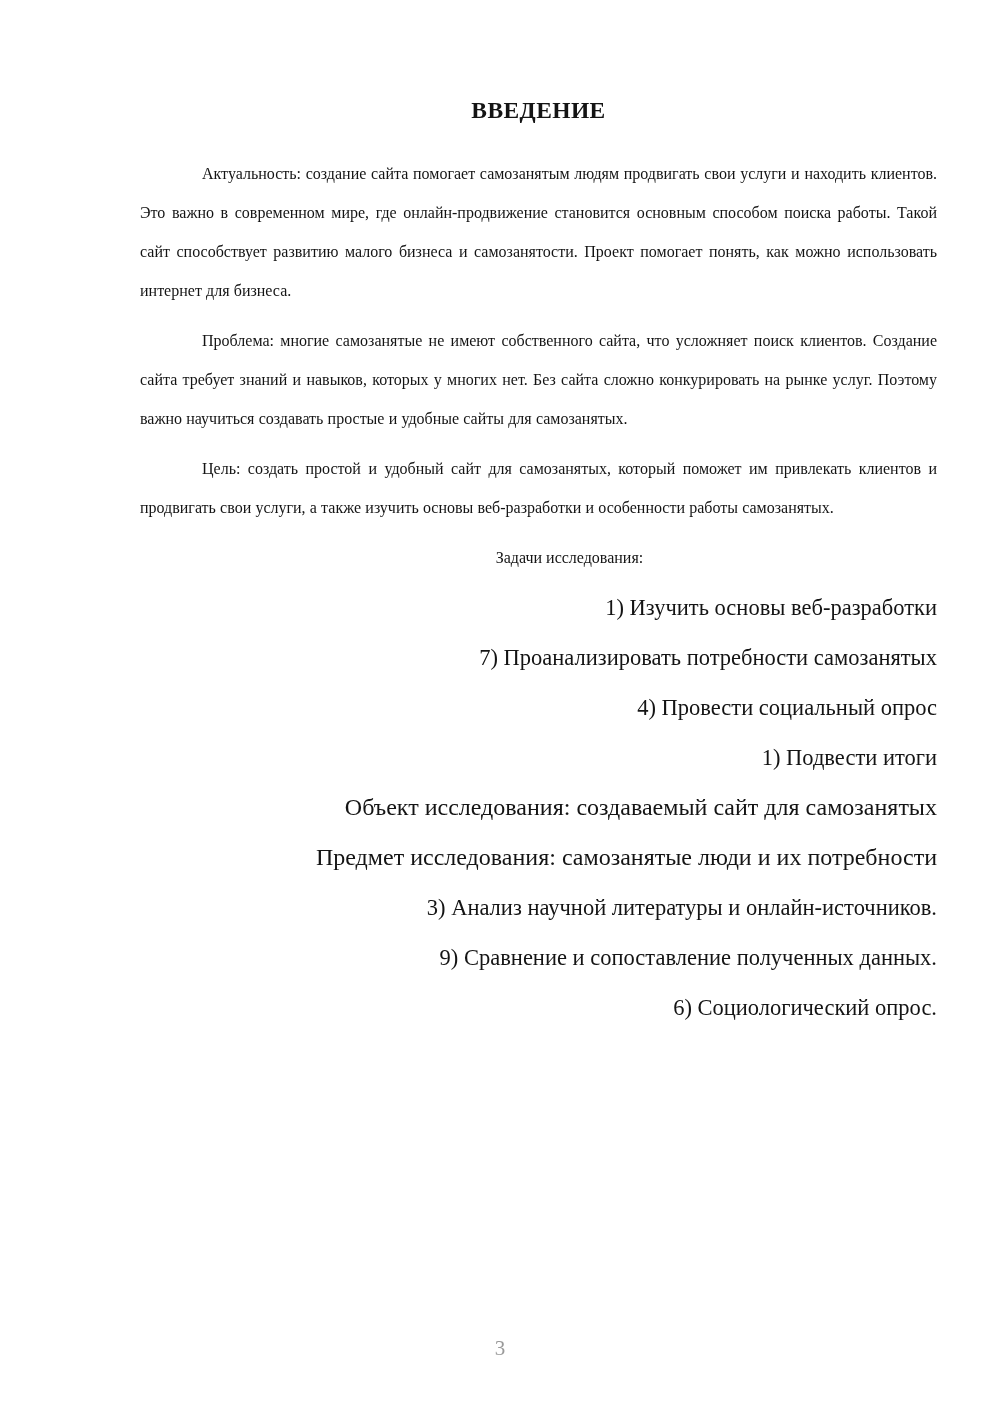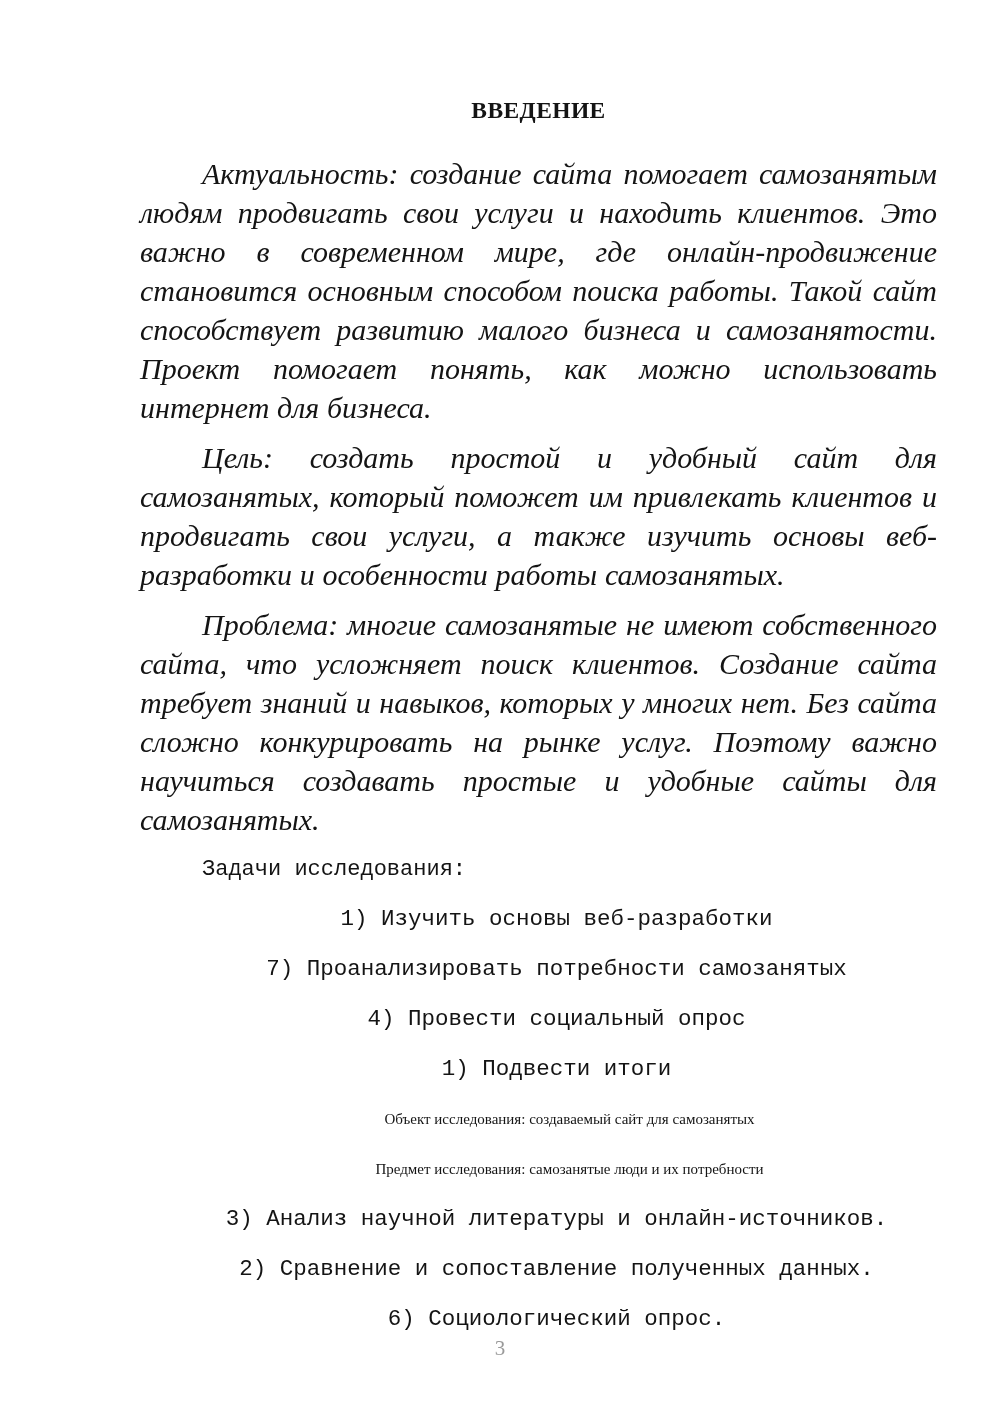--- a/index.html
+++ b/index.html
@@ -27,56 +27,53 @@
   }
   .doc-title {
     font-size: 23.5px;
     font-weight: bold;
     text-align: center;
     letter-spacing: 0.4px;
     margin: 0 0 30px 0;
     line-height: 1.2;
   }
   p.body-par {
-    font-size: 30px;
+    font-size: 16px;
     line-height: 39px;
     text-align: justify;
     text-justify: inter-word;
     text-indent: 62px;
     margin: 0 0 11px 0;
     word-spacing: 0.2px;
-    font-style: italic;
   }
   p.sub-head {
-    font-size: 22px;
+    font-size: 16px;
     line-height: 39px;
-    text-align: left;
+    text-align: center;
     margin: 0 0 11px 0;
     padding-left: 62px;
-    font-family: Liberation Mono, monospace;
   }
   ol.num-list,
   ul.num-list {
     list-style: none;
     margin: 0 0 11px 0;
     padding: 0;
   }
   ol.num-list li,
   ul.num-list li {
     font-size: 22.5px;
     line-height: 39px;
-    text-align: center;
+    text-align: right;
     padding-left: 36px;
     margin: 0 0 11px 0;
-    font-family: Liberation Mono, monospace;
   }
   p.indent-line {
-    font-size: 15px;
+    font-size: 24px;
     line-height: 39px;
-    text-align: center;
+    text-align: right;
     margin: 0 0 11px 0;
     padding-left: 62px;
   }
   .page-number {
     position: absolute;
     left: 0;
     right: 0;
     top: 1328px;
     text-align: center;
     font-size: 21px;
@@ -88,42 +85,42 @@
 <body>
 
 <div class="page">
 
   <div class="content">
 
     <h1 class="doc-title">ВВЕДЕНИЕ</h1>
 
     <p class="body-par">Актуальность: создание сайта помогает самозанятым людям продвигать свои услуги и находить клиентов. Это важно в современном мире, где онлайн-продвижение становится основным способом поиска работы. Такой сайт способствует развитию малого бизнеса и самозанятости. Проект помогает понять, как можно использовать интернет для бизнеса.</p>
 
+    <p class="body-par">Проблема: многие самозанятые не имеют собственного сайта, что усложняет поиск клиентов. Создание сайта требует знаний и навыков, которых у многих нет. Без сайта сложно конкурировать на рынке услуг. Поэтому важно научиться создавать простые и удобные сайты для самозанятых.</p>
+
     <p class="body-par">Цель: создать простой и удобный сайт для самозанятых, который поможет им привлекать клиентов и продвигать свои услуги, а также изучить основы веб-разработки и особенности работы самозанятых.</p>
-
-    <p class="body-par">Проблема: многие самозанятые не имеют собственного сайта, что усложняет поиск клиентов. Создание сайта требует знаний и навыков, которых у многих нет. Без сайта сложно конкурировать на рынке услуг. Поэтому важно научиться создавать простые и удобные сайты для самозанятых.</p>
 
     <p class="sub-head">Задачи исследования:</p>
 
     <ol class="num-list">
       <li>1) Изучить основы веб-разработки</li>
       <li>7) Проанализировать потребности самозанятых</li>
       <li>4) Провести социальный опрос</li>
       <li>1) Подвести итоги</li>
     </ol>
 
     <p class="indent-line">Объект исследования: создаваемый сайт для самозанятых</p>
 
     <p class="indent-line">Предмет исследования: самозанятые люди и их потребности</p>
 
 
 
     <ol class="num-list">
       <li>3) Анализ научной литературы и онлайн-источников.</li>
-      <li>2) Сравнение и сопоставление полученных данных.</li>
+      <li>9) Сравнение и сопоставление полученных данных.</li>
       <li>6) Социологический опрос.</li>
     </ol>
 
   </div>
 
   <div class="page-number">3</div>
 
 </div>
 
 </body></html>

